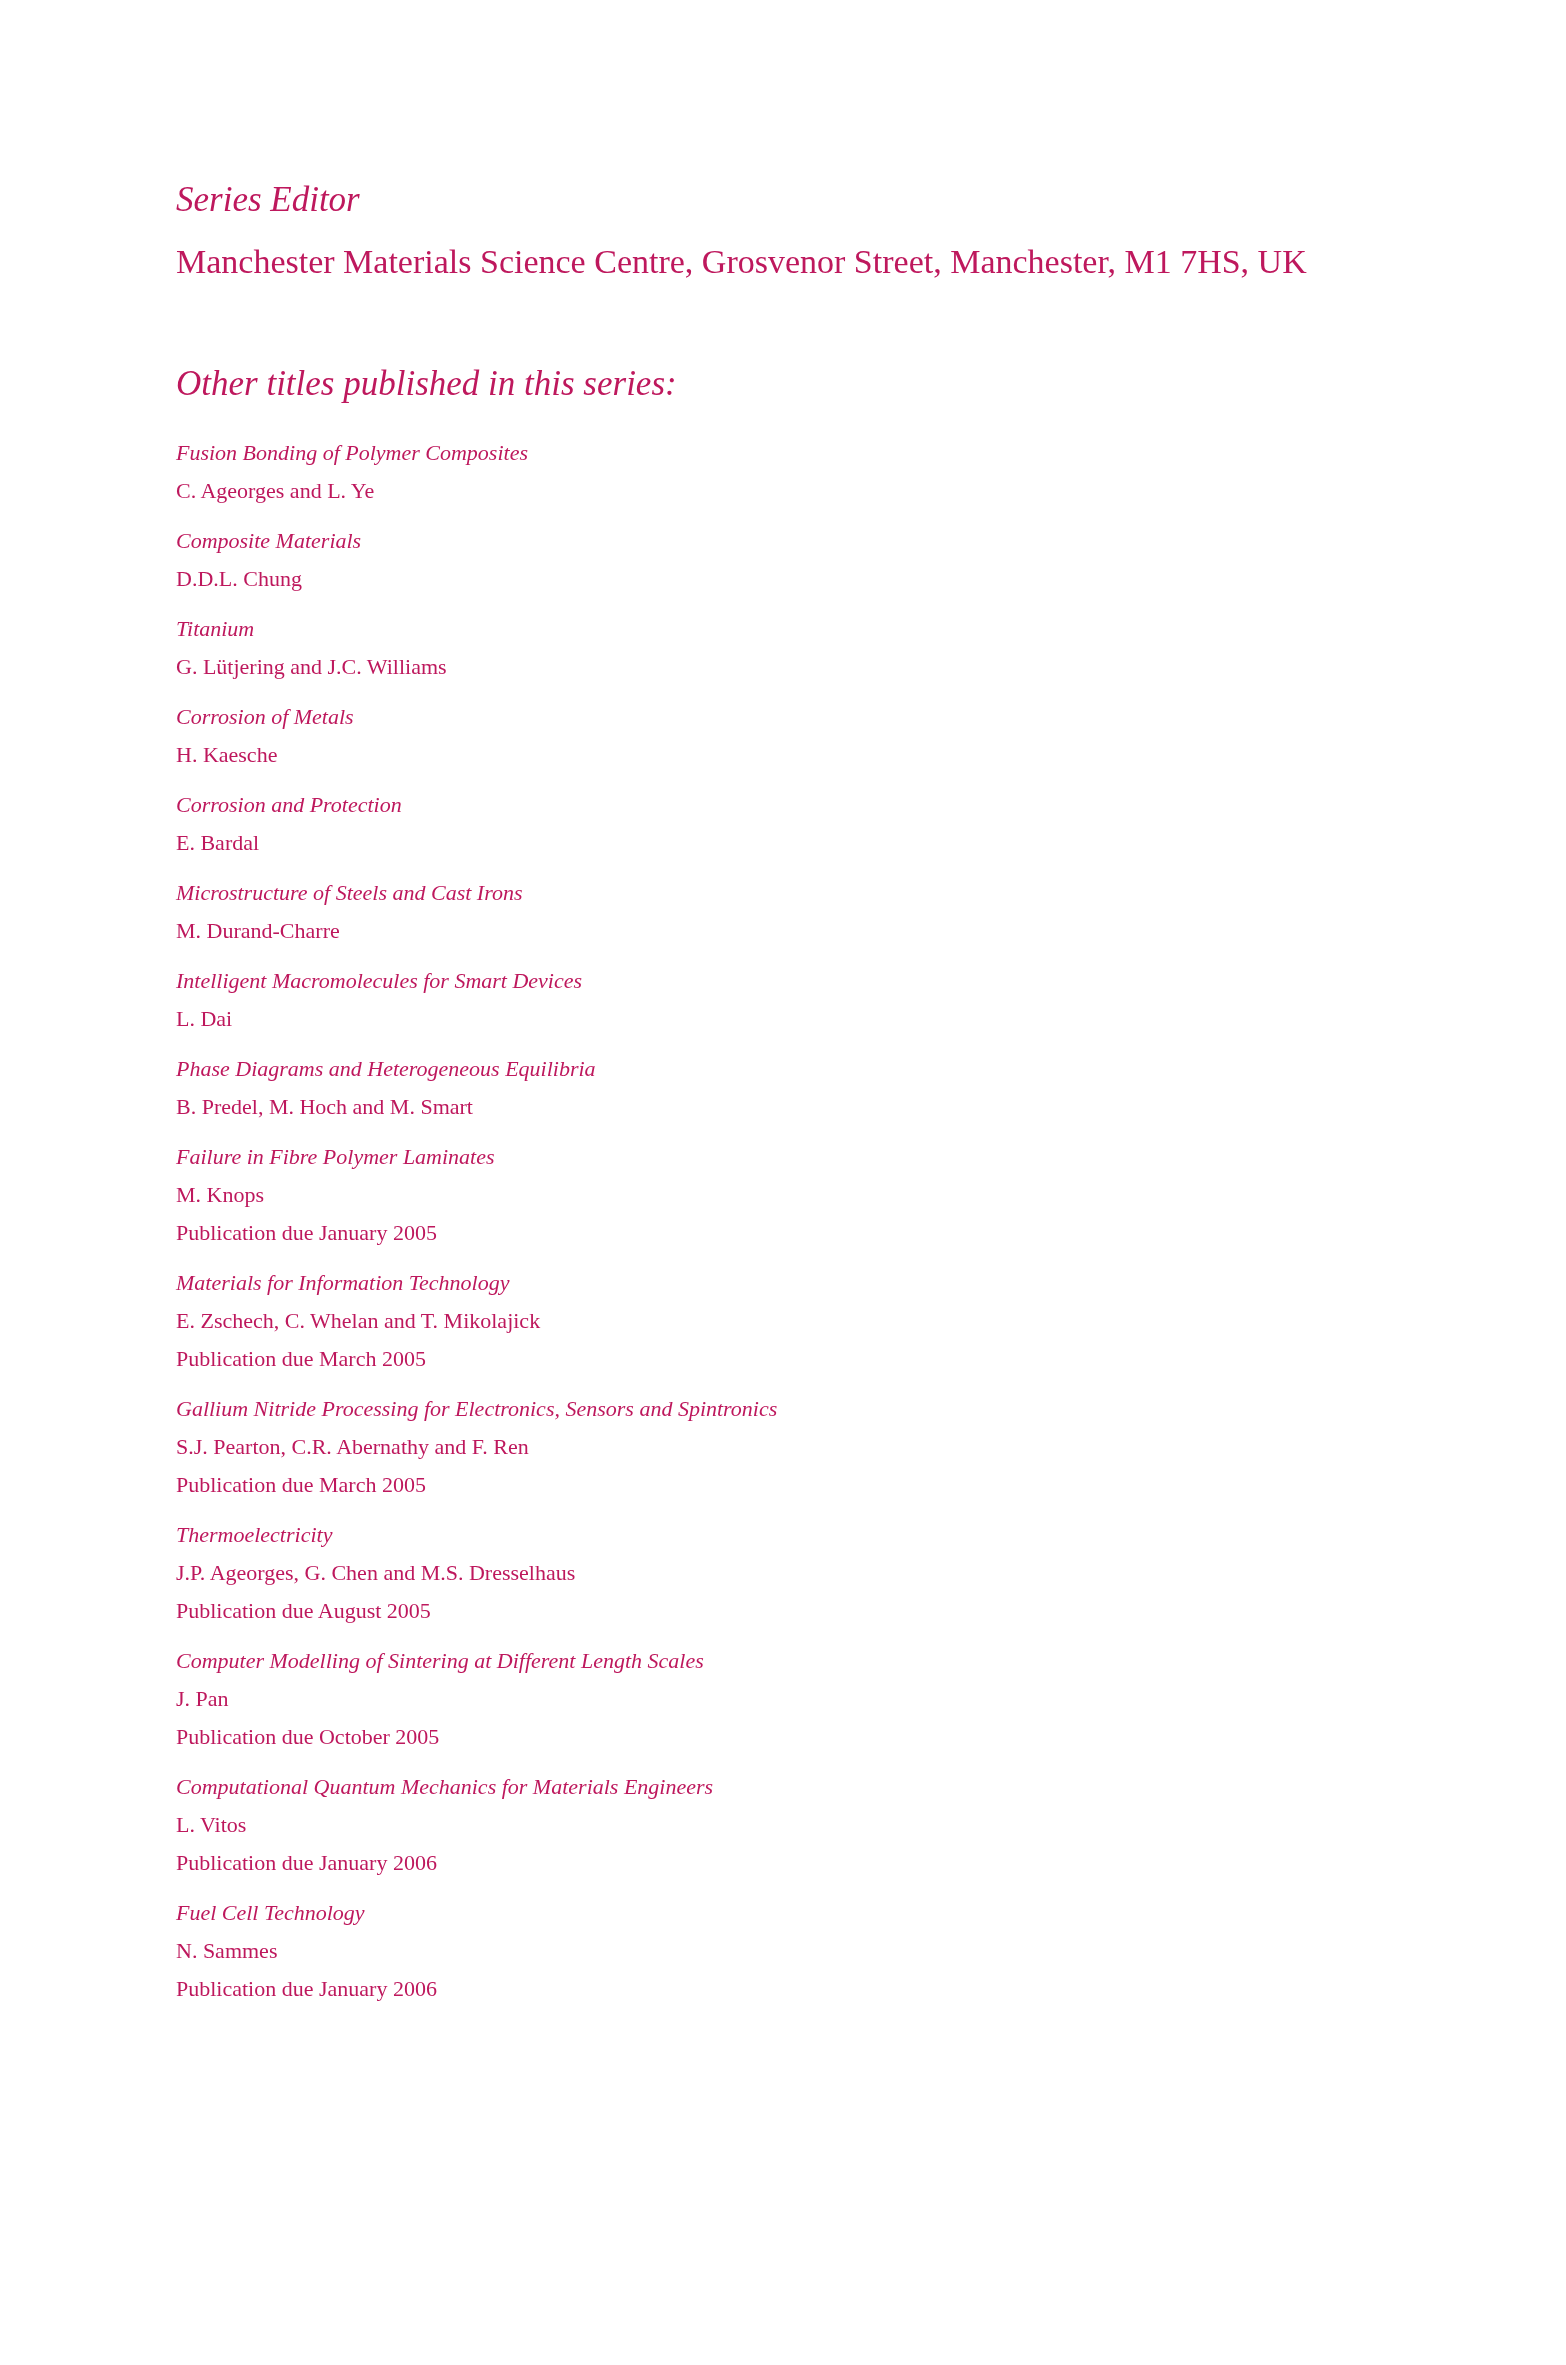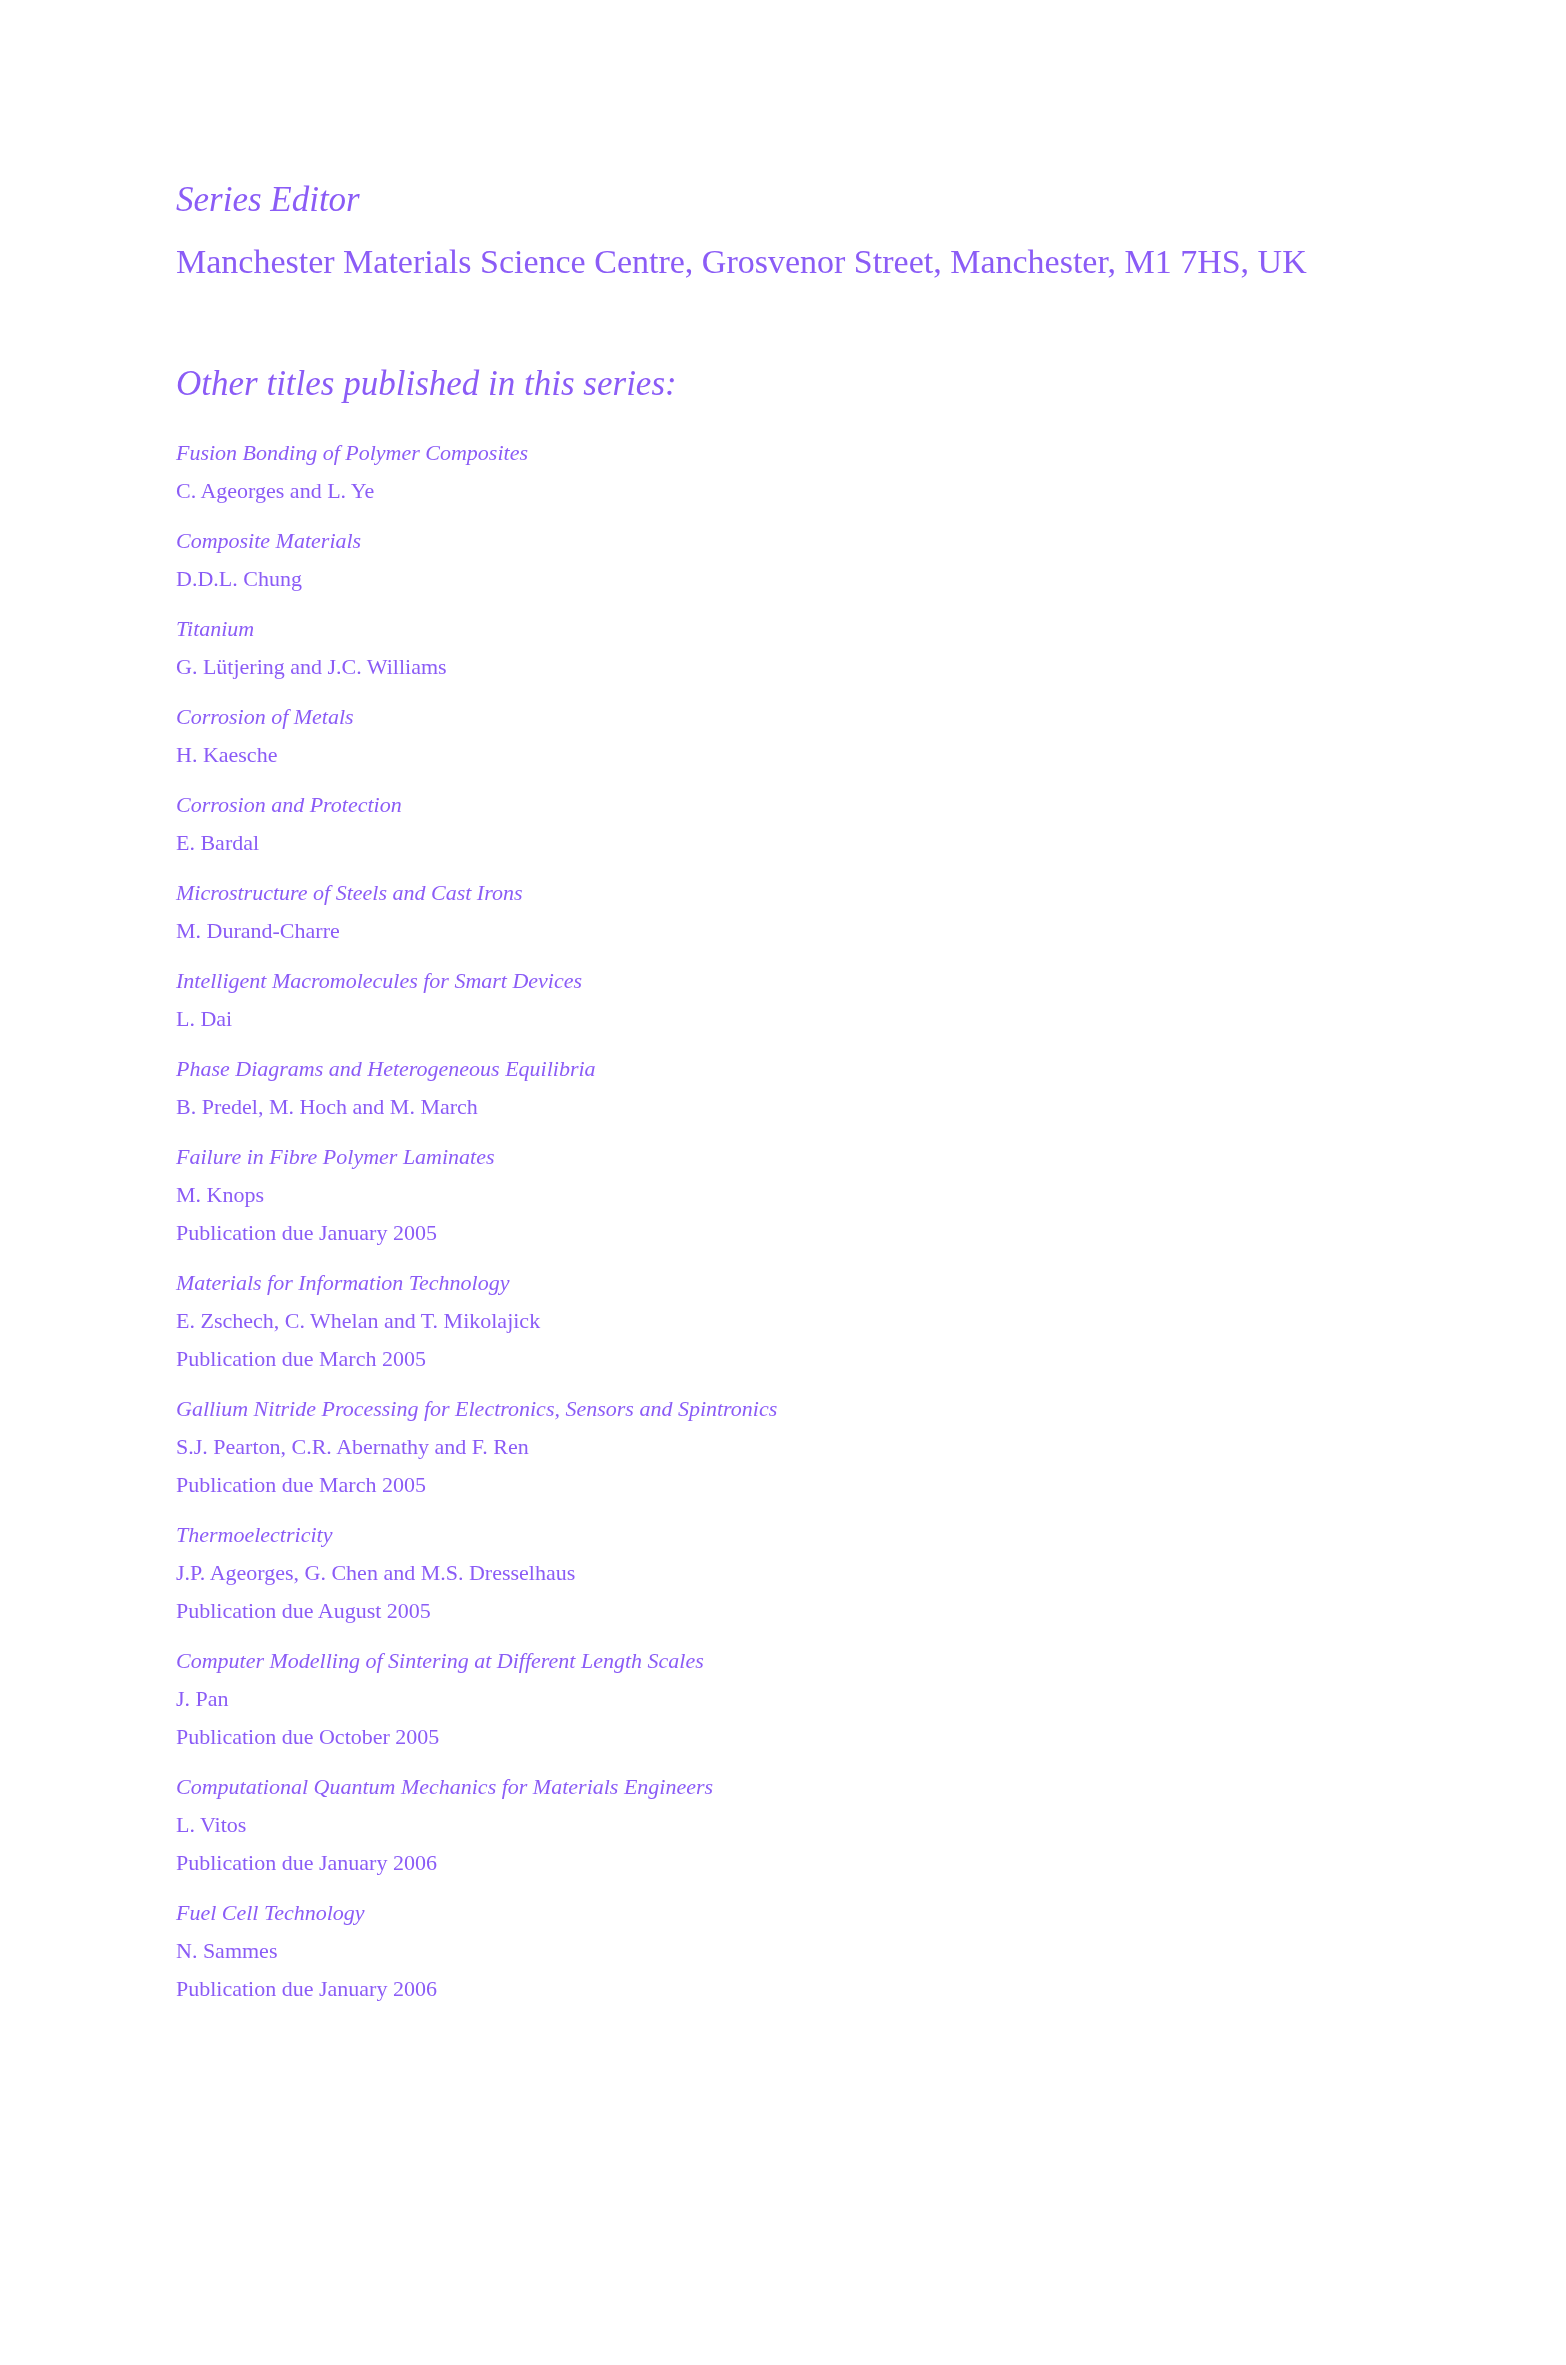--- a/index.html
+++ b/index.html
@@ -5,21 +5,21 @@
   html, body {
     margin: 0;
     padding: 0;
     background: #ffffff;
   }
   .page {
     position: relative;
     width: 1532px;
     height: 2366px;
     background: #ffffff;
-    color: #8b5cf6;
+    color: #be185d;
     font-family: "Liberation Serif", serif;
     overflow: hidden;
   }
   .content {
     position: absolute;
     left: 176px;
     top: 181px;
     width: 1262px;
   }
   .series-heading {
@@ -108,21 +108,21 @@
       </div>
 
       <div class="entry">
         <p class="title">Intelligent Macromolecules for Smart Devices</p>
         <p class="authors">L. Dai</p>
 
       </div>
 
       <div class="entry">
         <p class="title">Phase Diagrams and Heterogeneous Equilibria</p>
-        <p class="authors">B. Predel, M. Hoch and M. March</p>
+        <p class="authors">B. Predel, M. Hoch and M. Smart</p>
 
       </div>
 
       <div class="entry">
         <p class="title">Failure in Fibre Polymer Laminates</p>
         <p class="authors">M. Knops</p>
         <p class="note">Publication due January 2005</p>
       </div>
 
       <div class="entry">

